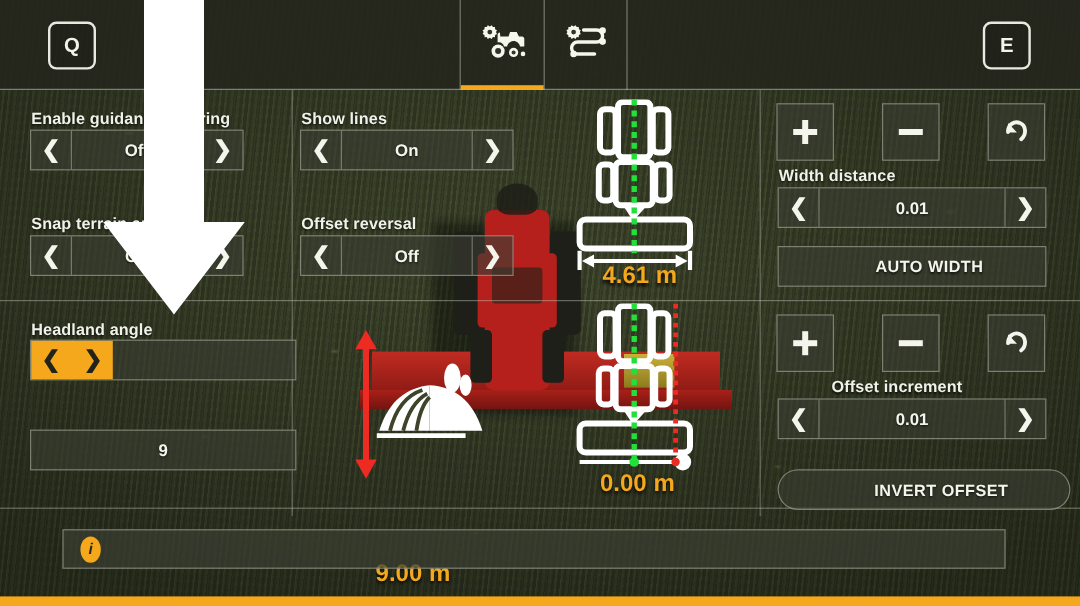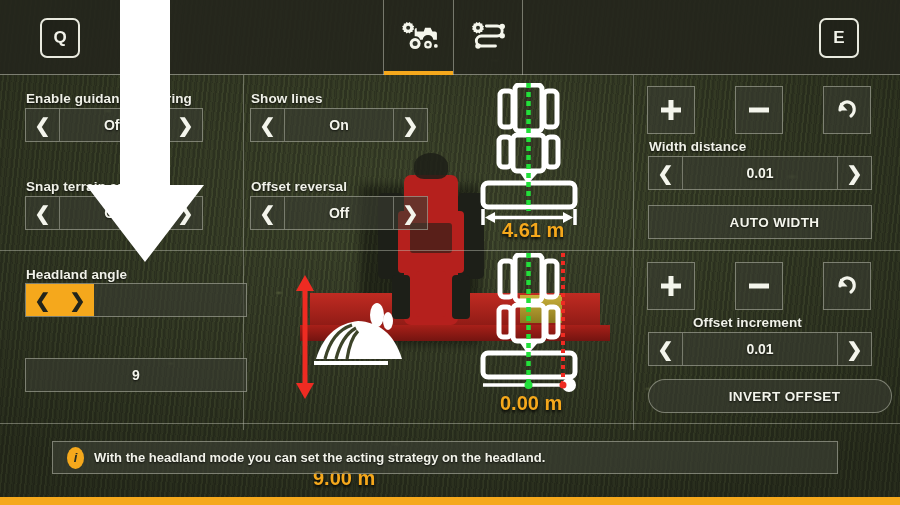--- a/index.html
+++ b/index.html
@@ -398,26 +398,25 @@
       <path d="M6 13 C6 6.5 11.5 3.5 16 5.5 C21 7.5 21.8 15 17 19"></path>
       <path d="M6 5.5 L6 13.5 L13.5 13.5" fill="#f4f5ec" stroke="none"></path>
     </svg>
   </div>
   <div class="field-label" style="left:649px; top:240px;margin-left:44px;">Offset increment</div>
   <div class="selector" style="left:648px; top:257px; width:224px;">
     <div class="sel-arrow">❮</div>
     <div class="sel-value">0.01</div>
     <div class="sel-arrow right">❯</div>
   </div>
-  <div class="widebtn" style="left:648px; top:304px; width:244px;border-radius:17px;">INVERT OFFSET</div>
+  <div class="widebtn" style="left:648px; top:316px; width:244px;border-radius:17px;">INVERT OFFSET</div>
 </div>
 
 <div id="infobar">
   <div id="info-icon">i</div>
-  <div id="info-text">With the headland mode you can set the acting strategy on the headland.</div>
 </div>
 <div id="bottombar"></div>
 
 <div id="bigarrow">
   <svg width="130" height="270" viewBox="0 0 130 270">
     <polygon points="40,0 90,0 90,185 124,185 65,262 6,185 40,185" fill="#ffffff"></polygon>
   </svg>
 </div>
 
 </body></html>

